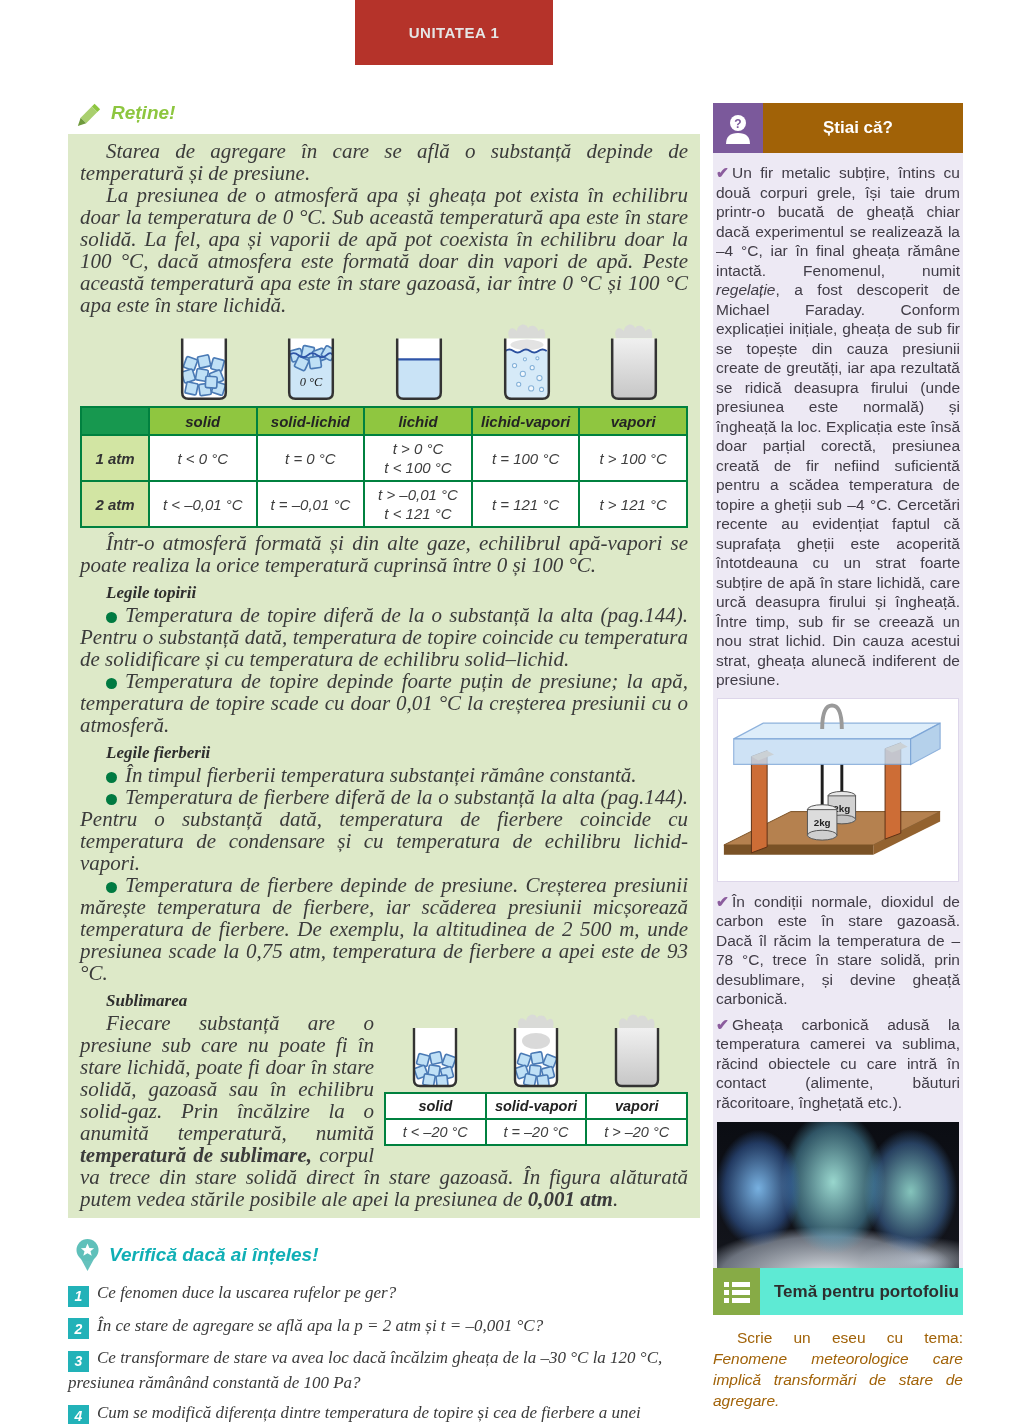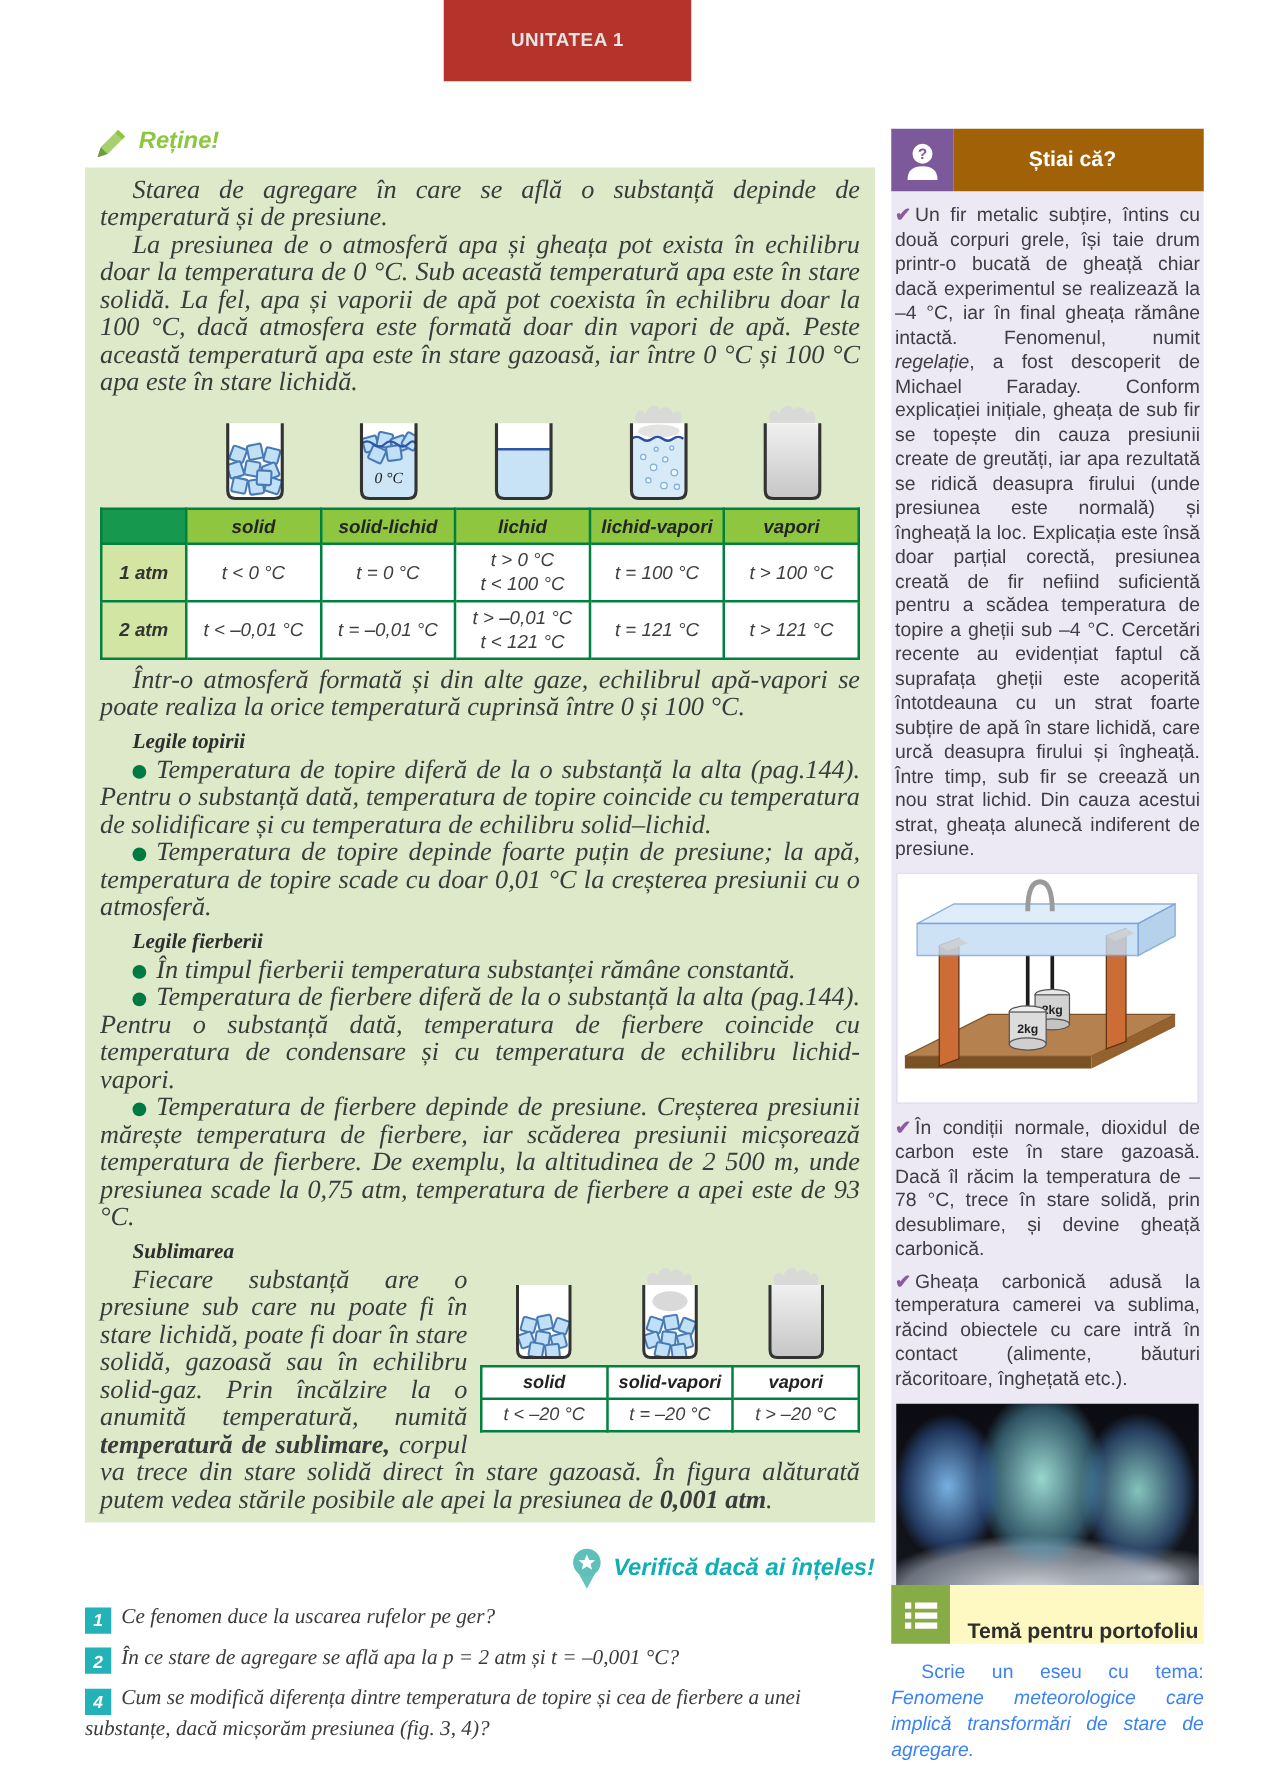--- a/index.html
+++ b/index.html
@@ -50,21 +50,21 @@
   .beaker-row2 { display:flex; margin-bottom:2px; }
   .beaker-row2 .beaker-slot { align-items:flex-end; }
   table.subtable { width:100%; border-collapse:collapse; table-layout:fixed; }
   .subtable th, .subtable td { border:2px solid #00813f; background:#fff; text-align:center;
         font-size:14.5px; padding:4px 2px; color:#3f3f3f; }
   .subtable th { font-weight:700; color:#222; }
   .clearfix::after { content:""; display:block; clear:both; }
 
   
   .check-section { margin-top:20px; }
-  .check-head { display:flex; align-items:center; gap:8px; margin:0 0 10px 6px;justify-content:flex-end; }
+  .check-head { display:flex; align-items:center; gap:8px; margin:0 0 10px 6px; }
   .check-title { color:#10afb5; font-weight:700; font-size:19px; }
   .question { font-family:"Liberation Serif", serif; font-size:17px; line-height:22px;
               color:#3b3b3b; margin-bottom:8px; }
   .qnum { display:inline-flex; width:21px; height:21px; background:#22b2b8; color:#fff;
           font-family:"Liberation Sans", sans-serif; font-weight:700; font-size:14px;
           align-items:center; justify-content:center; margin-right:8px; vertical-align:-3px; }
 
   
   .sidebar { position:absolute; left:713px; top:103px; width:250px; }
   .side-head { display:flex; height:50px; }
@@ -84,23 +84,23 @@
       radial-gradient(60px 80px at 80% 44%, rgba(145,215,205,.9), rgba(80,140,210,.4) 60%, transparent 78%),
       radial-gradient(150px 55px at 45% 97%, rgba(230,235,240,.95), rgba(180,190,205,.55) 70%, transparent 88%),
       radial-gradient(80px 30px at 85% 88%, rgba(210,218,228,.8), transparent 80%),
       linear-gradient(#0b0d13,#14161d); }
 
   
   .tema { position:absolute; left:713px; top:1268px; width:250px; }
   .tema-head { display:flex; height:47px; }
   .tema-head .sq { width:47px; height:47px; background:#87ab46; display:flex;
                    align-items:center; justify-content:center; }
-  .tema-head .bar { flex:1; background:#fef9c3; display:flex; align-items:flex-end; }
+  .tema-head .bar { flex:1; background:#5eead4; display:flex; align-items:center; }
   .tema-head .bar span { color:#2e2e2e; font-weight:700; font-size:17px; margin-left:14px; }
-  .tema-text { margin-top:12px; font-size:15.5px; line-height:21px; color:#3b82f6;
+  .tema-text { margin-top:12px; font-size:15.5px; line-height:21px; color:#a16207;
                text-indent:24px; text-align:justify; }
 </style>
 </head>
 <body>
 
 <svg width="0" height="0" style="position:absolute">
   <defs>
     <path id="glassPath" d="M5,14 L5,66 Q5,72 11,72 L41,72 Q47,72 47,66 L47,14"></path>
     <clipPath id="clipGlass">
         <path d="M5,14 L5,66 Q5,72 11,72 L41,72 Q47,72 47,66 L47,14 Z"></path>
@@ -353,20 +353,21 @@
     <div class="check-head">
       <svg width="27" height="34" viewBox="0 0 26 34">
         <polygon points="6,20 13,33 20,20" fill="#66c2bd"></polygon>
         <circle cx="13" cy="12" r="11" fill="#5fc0ba"></circle>
         <polygon points="13,5.5 14.9,9.9 19.6,10.2 16,13.2 17.2,17.8 13,15.2 8.8,17.8 10,13.2 6.4,10.2 11.1,9.9" fill="#fff"></polygon>
       </svg>
       <span class="check-title">Verifică dacă ai înțeles!</span>
     </div>
     <div class="question"><span class="qnum">1</span><span>Ce fenomen duce la uscarea rufelor pe ger?</span></div>
     <div class="question"><span class="qnum">2</span><span>În ce stare de agregare se află apa la p = 2 atm și t = –0,001 °C?</span></div>
+    <div class="question"><span class="qnum">3</span><span>Ce transformare de stare va avea loc dacă încălzim gheața de la –30 °C la 120 °C, presiunea rămânând constantă de 100 Pa?</span></div>
     <div class="question"><span class="qnum">4</span><span>Cum se modifică diferența dintre temperatura de topire și cea de fierbere a unei substanțe, dacă micșorăm presiunea (fig. 3, 4)?</span></div>
   </div>
 </div>
 
 <div class="sidebar">
   <div class="side-head">
     <div class="sq">
       <svg width="32" height="32" viewBox="0 0 32 32">
         <circle cx="16" cy="11" r="8" fill="#fff"></circle>
         <text x="16" y="15.5" text-anchor="middle" font-size="12" font-weight="bold" fill="#7b599b" font-family="Liberation Sans, sans-serif">?</text>

